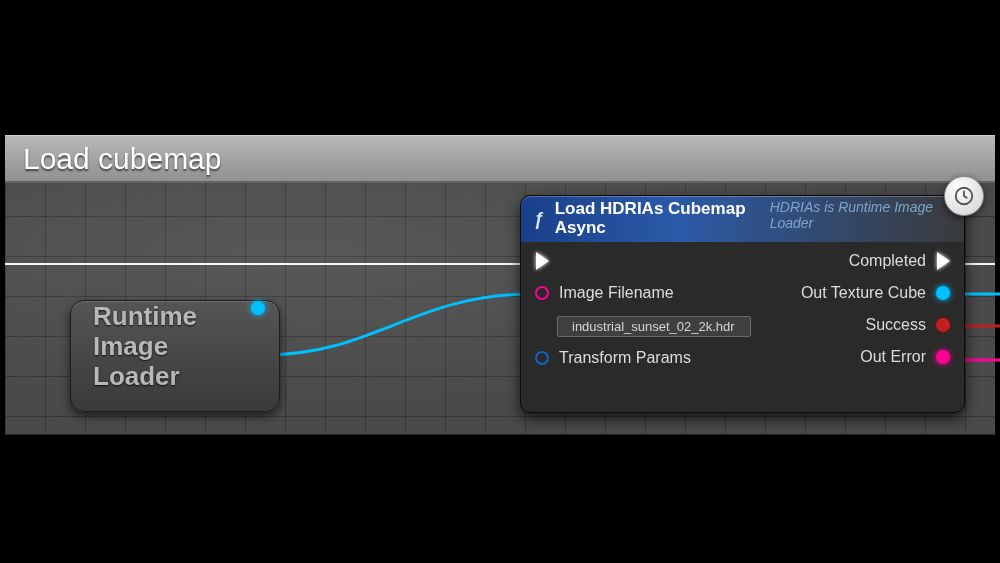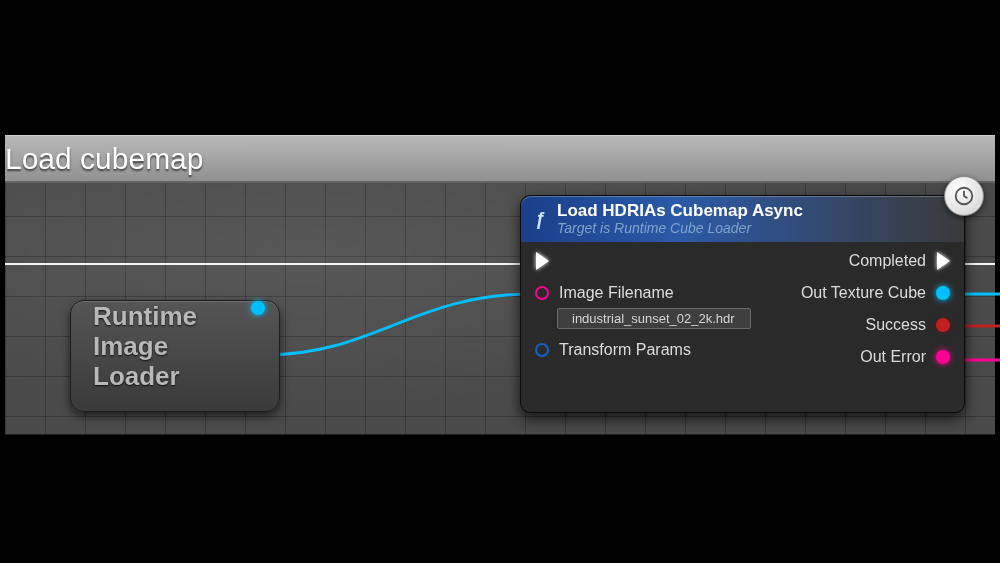--- a/index.html
+++ b/index.html
@@ -21,21 +21,21 @@
     position:absolute; inset:0;
     background: radial-gradient(ellipse at 30% 40%, rgba(255,255,255,0.08), transparent 60%);
     pointer-events:none;
   }
 
   .comment-header {
     position: absolute;
     left: 5px; top: 135px; width: 990px; height: 48px;
     background: linear-gradient(#b9b9b9, #8f8f8f);
     display: flex; align-items: center;
-    padding-left: 0;
+    padding-left: 18px;
     box-shadow: inset 0 -2px 0 rgba(0,0,0,0.3), inset 0 1px 0 rgba(255,255,255,0.35);
   }
   .comment-header span {
     color: #fff; font-size: 30px; font-weight: 500;
     text-shadow: 0 2px 2px rgba(0,0,0,0.6);
   }
 
   
   .exec-wire {
     position: absolute; height: 2px; background: #f5f5f5;
@@ -105,21 +105,21 @@
     background: linear-gradient(90deg, #1a3f8a 0%, #2b5aa8 35%, #3a3a3a 100%);
     border-radius: 10px 10px 0 0;
     display: flex; align-items: center; gap: 8px;
     padding: 4px 10px;
     box-shadow: inset 0 1px 0 rgba(255,255,255,0.25);
   }
   .func-header .fx {
     color: #cfe4ff; font-style: italic; font-weight: 700; font-size: 18px;
     width: 18px; text-align: center;
   }
-  .func-header .titles { display: flex; flex-direction: column; line-height: 1.1; }
+  .func-header .titles { display: flex; flex-direction: row; line-height: 1.1; }
   .func-header .title { color: #fff; font-weight: 700; font-size: 17px; }
   .func-header .subtitle { color: #7fa4cc; font-style: italic; font-size: 14px; }
 
   .latent-badge {
     position: absolute;
     right: -20px; top: -20px;
     width: 40px; height: 40px; border-radius: 50%;
     background: radial-gradient(circle at 35% 30%, #fff, #cfcfcf);
     border: 1px solid #888;
     display: flex; align-items: center; justify-content: center;
@@ -193,31 +193,31 @@
   <div class="latent-badge">
     <svg width="22" height="22" viewBox="0 0 24 24">
         <circle cx="12" cy="12" r="9" fill="none" stroke="#555" stroke-width="2"></circle>
         <path d="M12 7 L12 12 L15 14" stroke="#555" stroke-width="2" fill="none" stroke-linecap="round"></path>
       </svg>
   </div>
   <div class="func-header">
     <span class="fx">ƒ</span>
     <div class="titles">
       <span class="title">Load HDRIAs Cubemap Async</span>
-      <span class="subtitle">Target is Runtime Cube Loader</span>
+      <span class="subtitle">HDRIAs is Runtime Image Loader</span>
     </div>
   </div>
   <div class="func-body">
     <div class="col left">
       <div class="pin-row">
         <span class="shape">
             <span class="exec-tri filled"></span>
           </span>
       </div>
-      <div style="display:flex; flex-direction:column; gap:4px;">
+      <div style="display:flex; flex-direction:column; gap:12px;">
         <div class="pin-row">
           <span class="shape" style="color:#ff0095;">
               <span class="pin-ring magenta"></span>
             </span>
           <span>Image Filename</span>
         </div>
         <input class="nested-input" value="industrial_sunset_02_2k.hdr" style="">
       </div>
       <div class="pin-row">
         <span class="shape" style="color:#0a66c4;">

